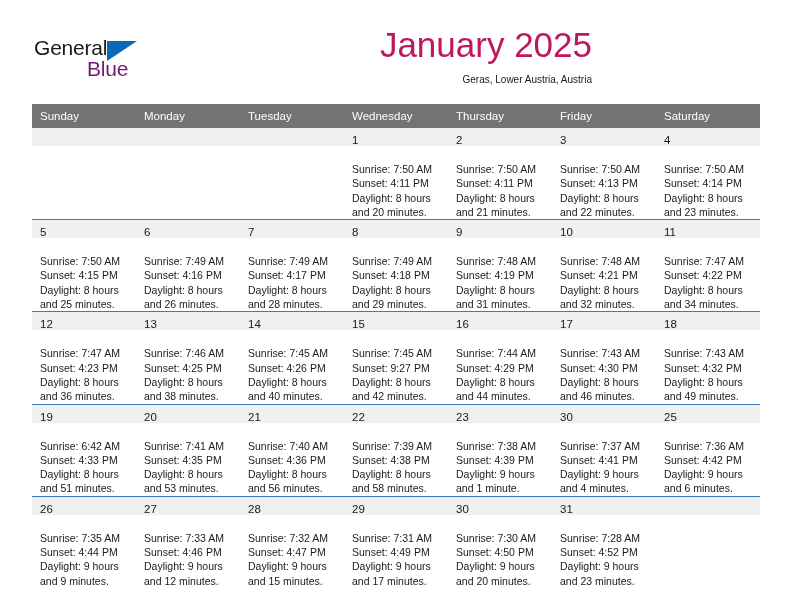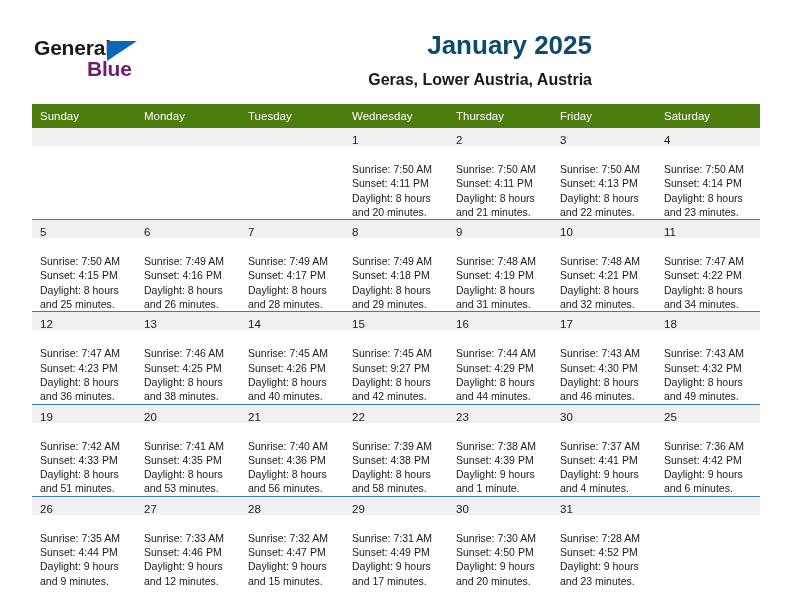--- a/index.html
+++ b/index.html
@@ -21,21 +21,20 @@
     box-sizing: border-box;
   }
 
   
   .header {
     position: absolute;
     left: 0;
     top: 0;
     width: 628px;
     height: 100px;
-    font-weight: bold;
   }
   .brand {
     position: absolute;
     left: 34px;
     top: 36px;
     width: 230px;
     height: 46px;
   }
   .brand-line1 {
     position: absolute;
@@ -65,45 +64,45 @@
     border-bottom: 20px solid transparent;
   }
 
   .title-block {
     position: absolute;
     right: 36px;
     top: 28px;
     text-align: right;
   }
   .cal-title {
-    font-size: 26px;
-    color: #0c4a6e;
+    font-size: 35px;
+    color: #be185d;
     line-height: 34px;
     white-space: nowrap;
   }
   .cal-subtitle {
-    font-size: 16px;
+    font-size: 10px;
     color: #1a1a1a;
     line-height: 20px;
     margin-top: 8px;
     white-space: nowrap;
     text-align: right;
   }
 
   
   .calendar {
     position: absolute;
     left: 32px;
     top: 104px;
     width: 728px;
     border-collapse: collapse;
     table-layout: fixed;
   }
   .calendar th {
-    background: #4d7c0f;
+    background: #737373;
     color: #ffffff;
     font-size: 11.5px;
     font-weight: normal;
     text-align: left;
     padding: 5px 0 6px 8px;
     height: 13px;
     border: none;
   }
   .calendar td {
     vertical-align: top;
@@ -350,21 +349,21 @@
               <div class="cell-line">Sunset: 4:32 PM</div>
               <div class="cell-line">Daylight: 8 hours</div>
               <div class="cell-line">and 49 minutes.</div>
             </div>
           </td>
         </tr>
         <tr class="week-row">
           <td>
             <div class="daynum-band"><span class="daynum">19</span></div>
             <div class="cell-body">
-              <div class="cell-line">Sunrise: 7:42 AM</div>
+              <div class="cell-line">Sunrise: 6:42 AM</div>
               <div class="cell-line">Sunset: 4:33 PM</div>
               <div class="cell-line">Daylight: 8 hours</div>
               <div class="cell-line">and 51 minutes.</div>
             </div>
           </td>
           <td>
             <div class="daynum-band"><span class="daynum">20</span></div>
             <div class="cell-body">
               <div class="cell-line">Sunrise: 7:41 AM</div>
               <div class="cell-line">Sunset: 4:35 PM</div>

